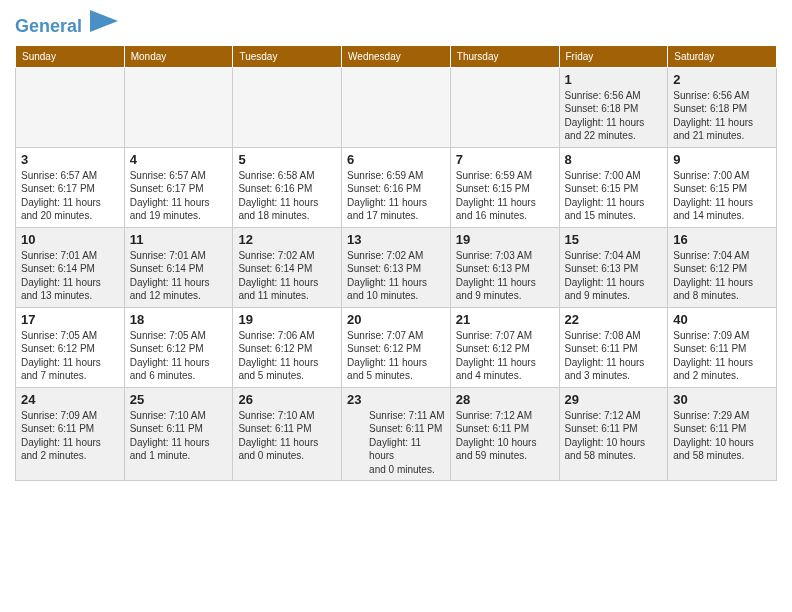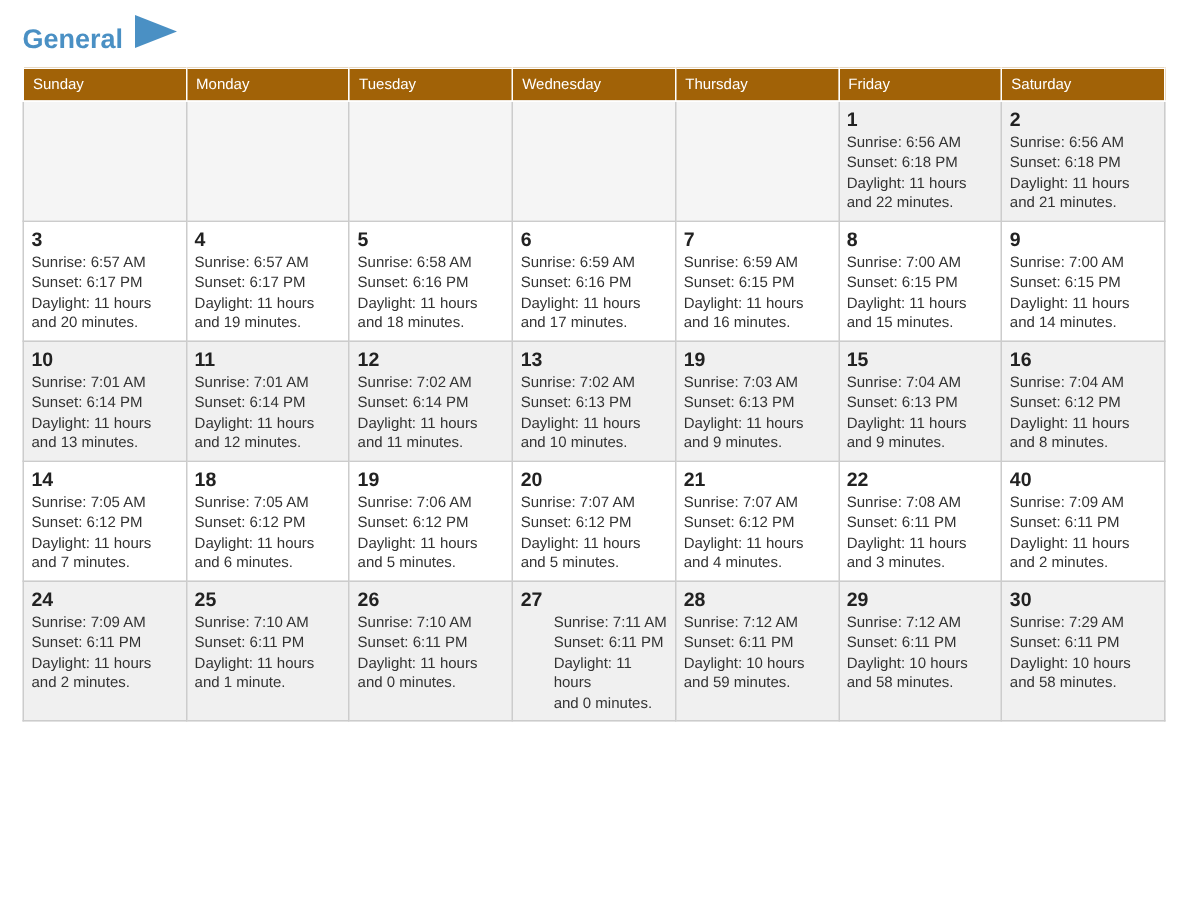--- a/index.html
+++ b/index.html
@@ -173,21 +173,21 @@
           <td class="shaded">
             <span class="day-num">16</span>
             <div class="day-info" style="white-space: pre-line;">Sunrise: 7:04 AM
 Sunset: 6:12 PM
 Daylight: 11 hours
 and 8 minutes.</div>
           </td>
         </tr>
         <tr>
           <td>
-            <span class="day-num">14</span>
+            <span class="day-num">17</span>
             <div class="day-info" style="white-space: pre-line;">Sunrise: 7:05 AM
 Sunset: 6:12 PM
 Daylight: 11 hours
 and 7 minutes.</div>
           </td>
           <td>
             <span class="day-num">18</span>
             <div class="day-info" style="white-space: pre-line;">Sunrise: 7:05 AM
 Sunset: 6:12 PM
 Daylight: 11 hours
@@ -245,21 +245,21 @@
 and 1 minute.</div>
           </td>
           <td class="shaded">
             <span class="day-num">26</span>
             <div class="day-info" style="white-space: pre-line;">Sunrise: 7:10 AM
 Sunset: 6:11 PM
 Daylight: 11 hours
 and 0 minutes.</div>
           </td>
           <td class="shaded">
-            <span class="day-num">27</span>
+            <span class="day-num">23</span>
             <div class="day-info" style="white-space: pre-line; margin-left: 22px;">Sunrise: 7:11 AM
 Sunset: 6:11 PM
 Daylight: 11 hours
 and 0 minutes.</div>
           </td>
           <td class="shaded">
             <span class="day-num">28</span>
             <div class="day-info" style="white-space: pre-line;">Sunrise: 7:12 AM
 Sunset: 6:11 PM
 Daylight: 10 hours

